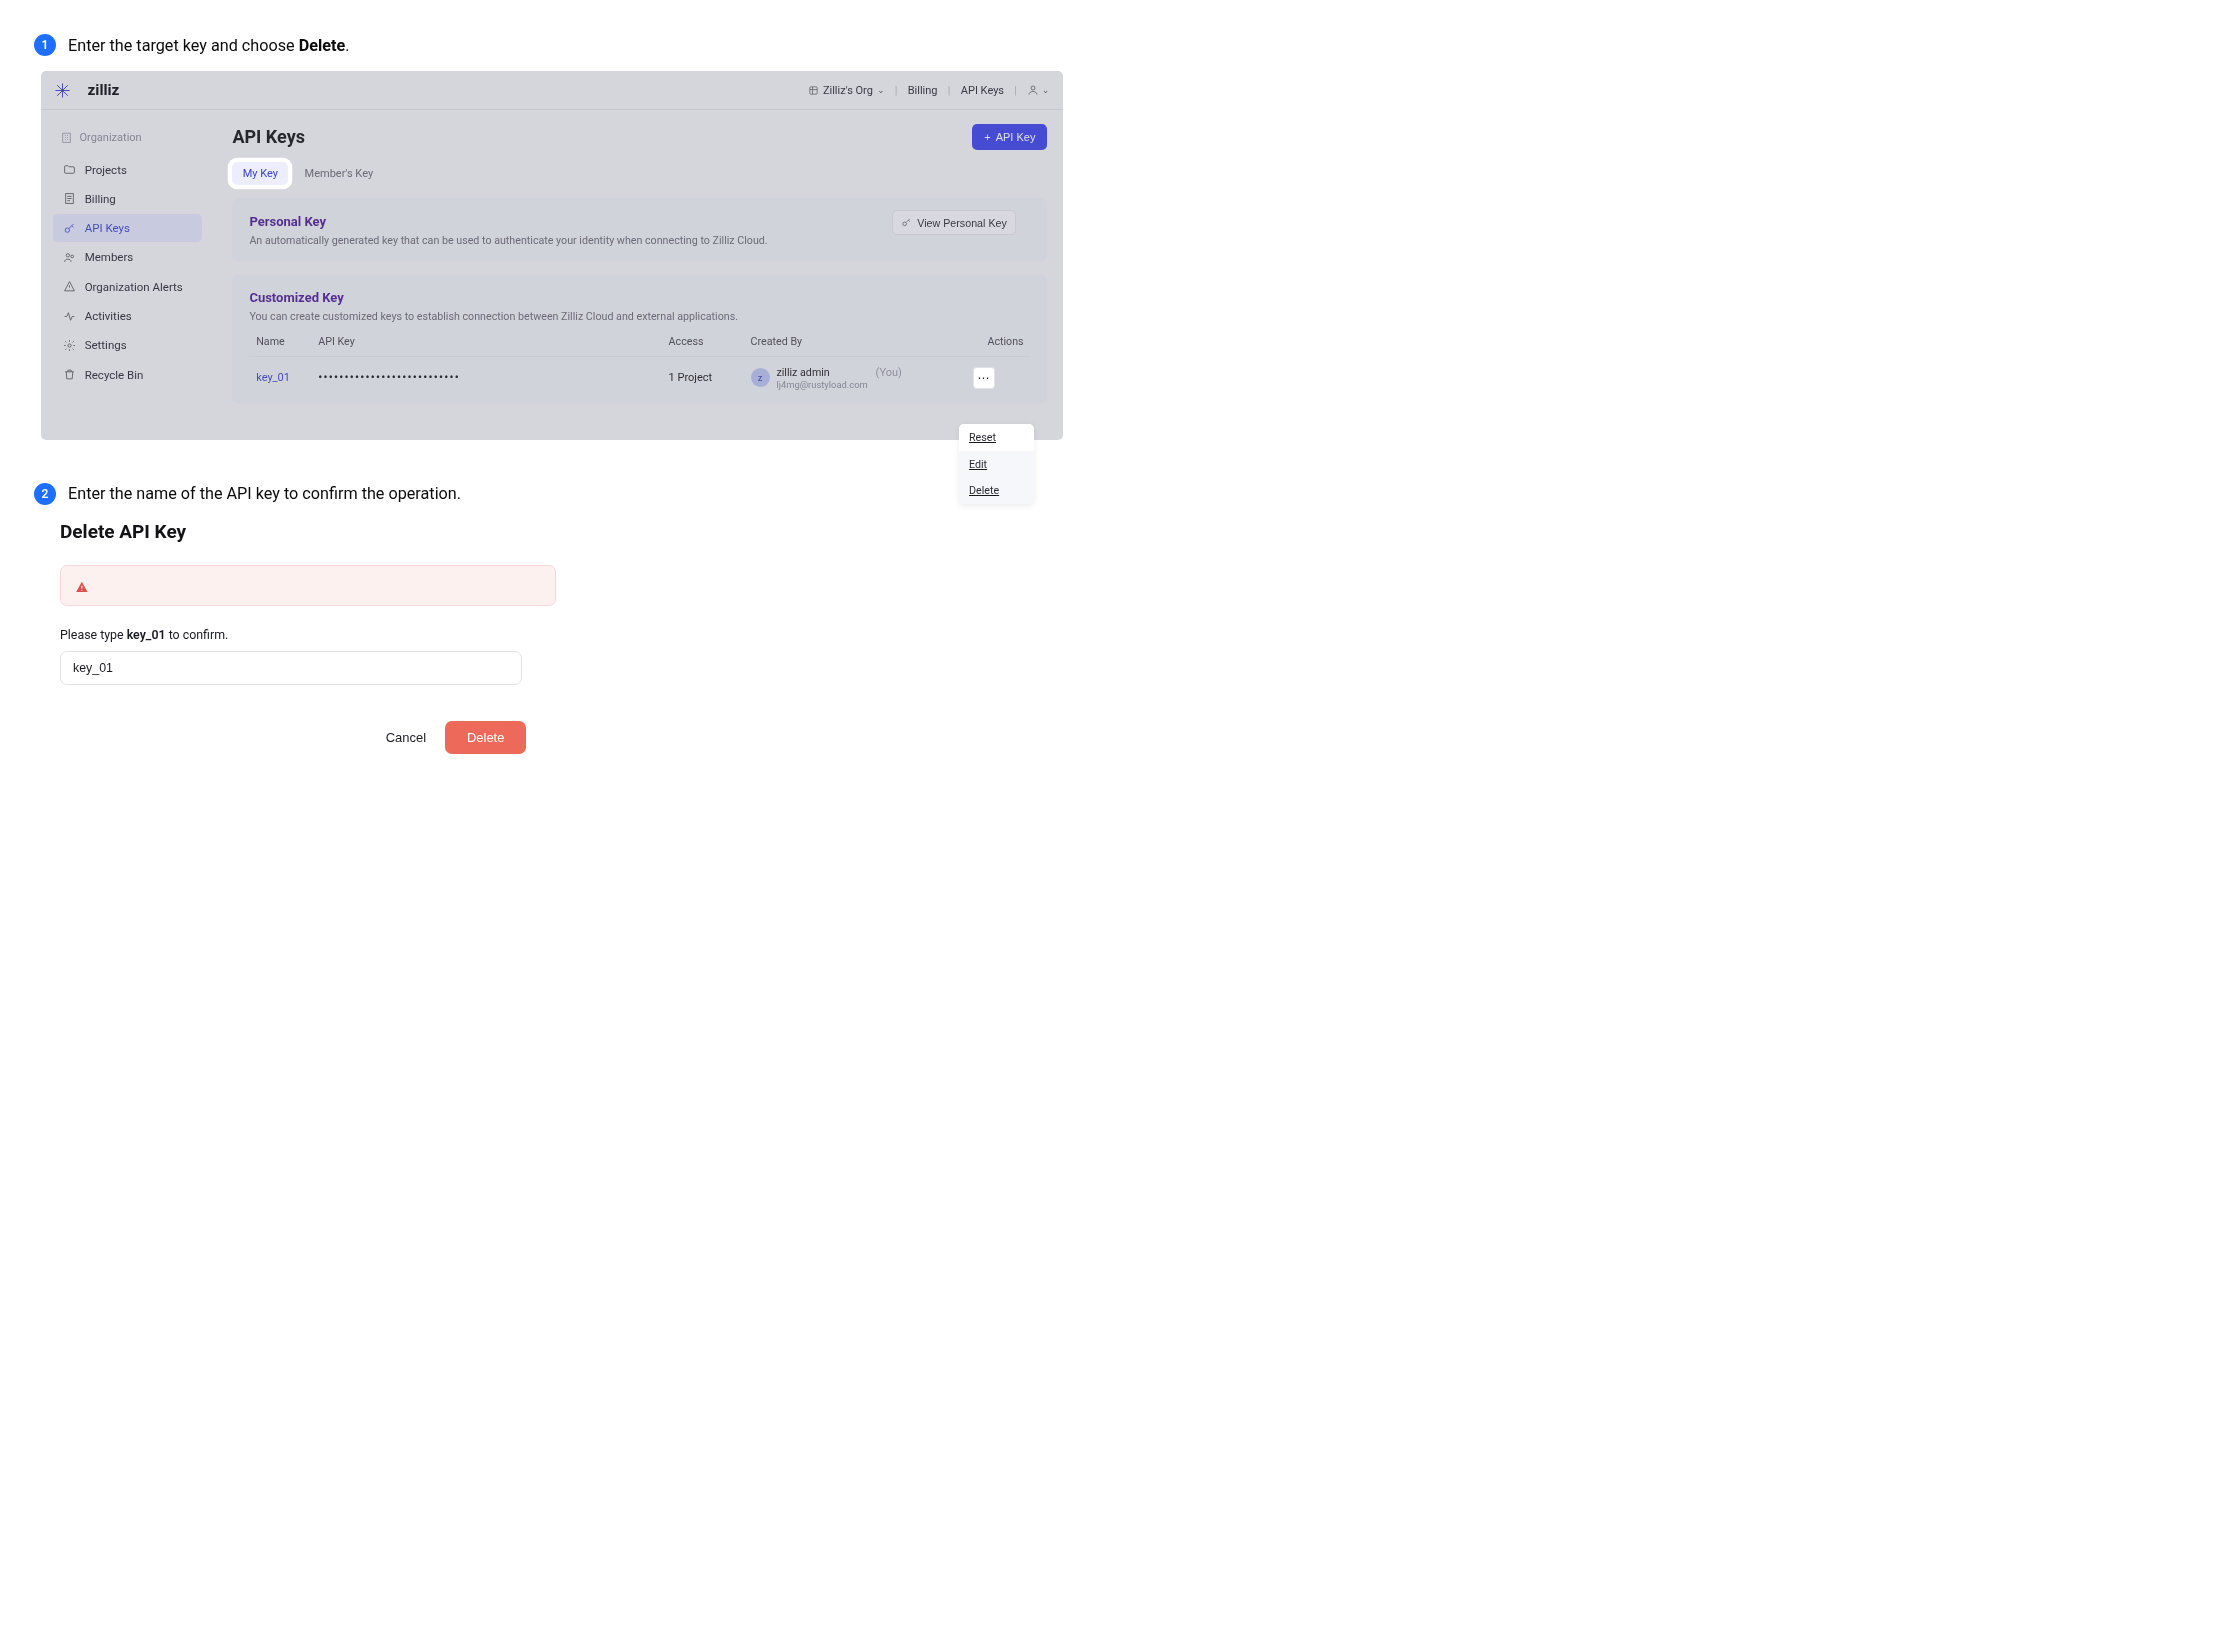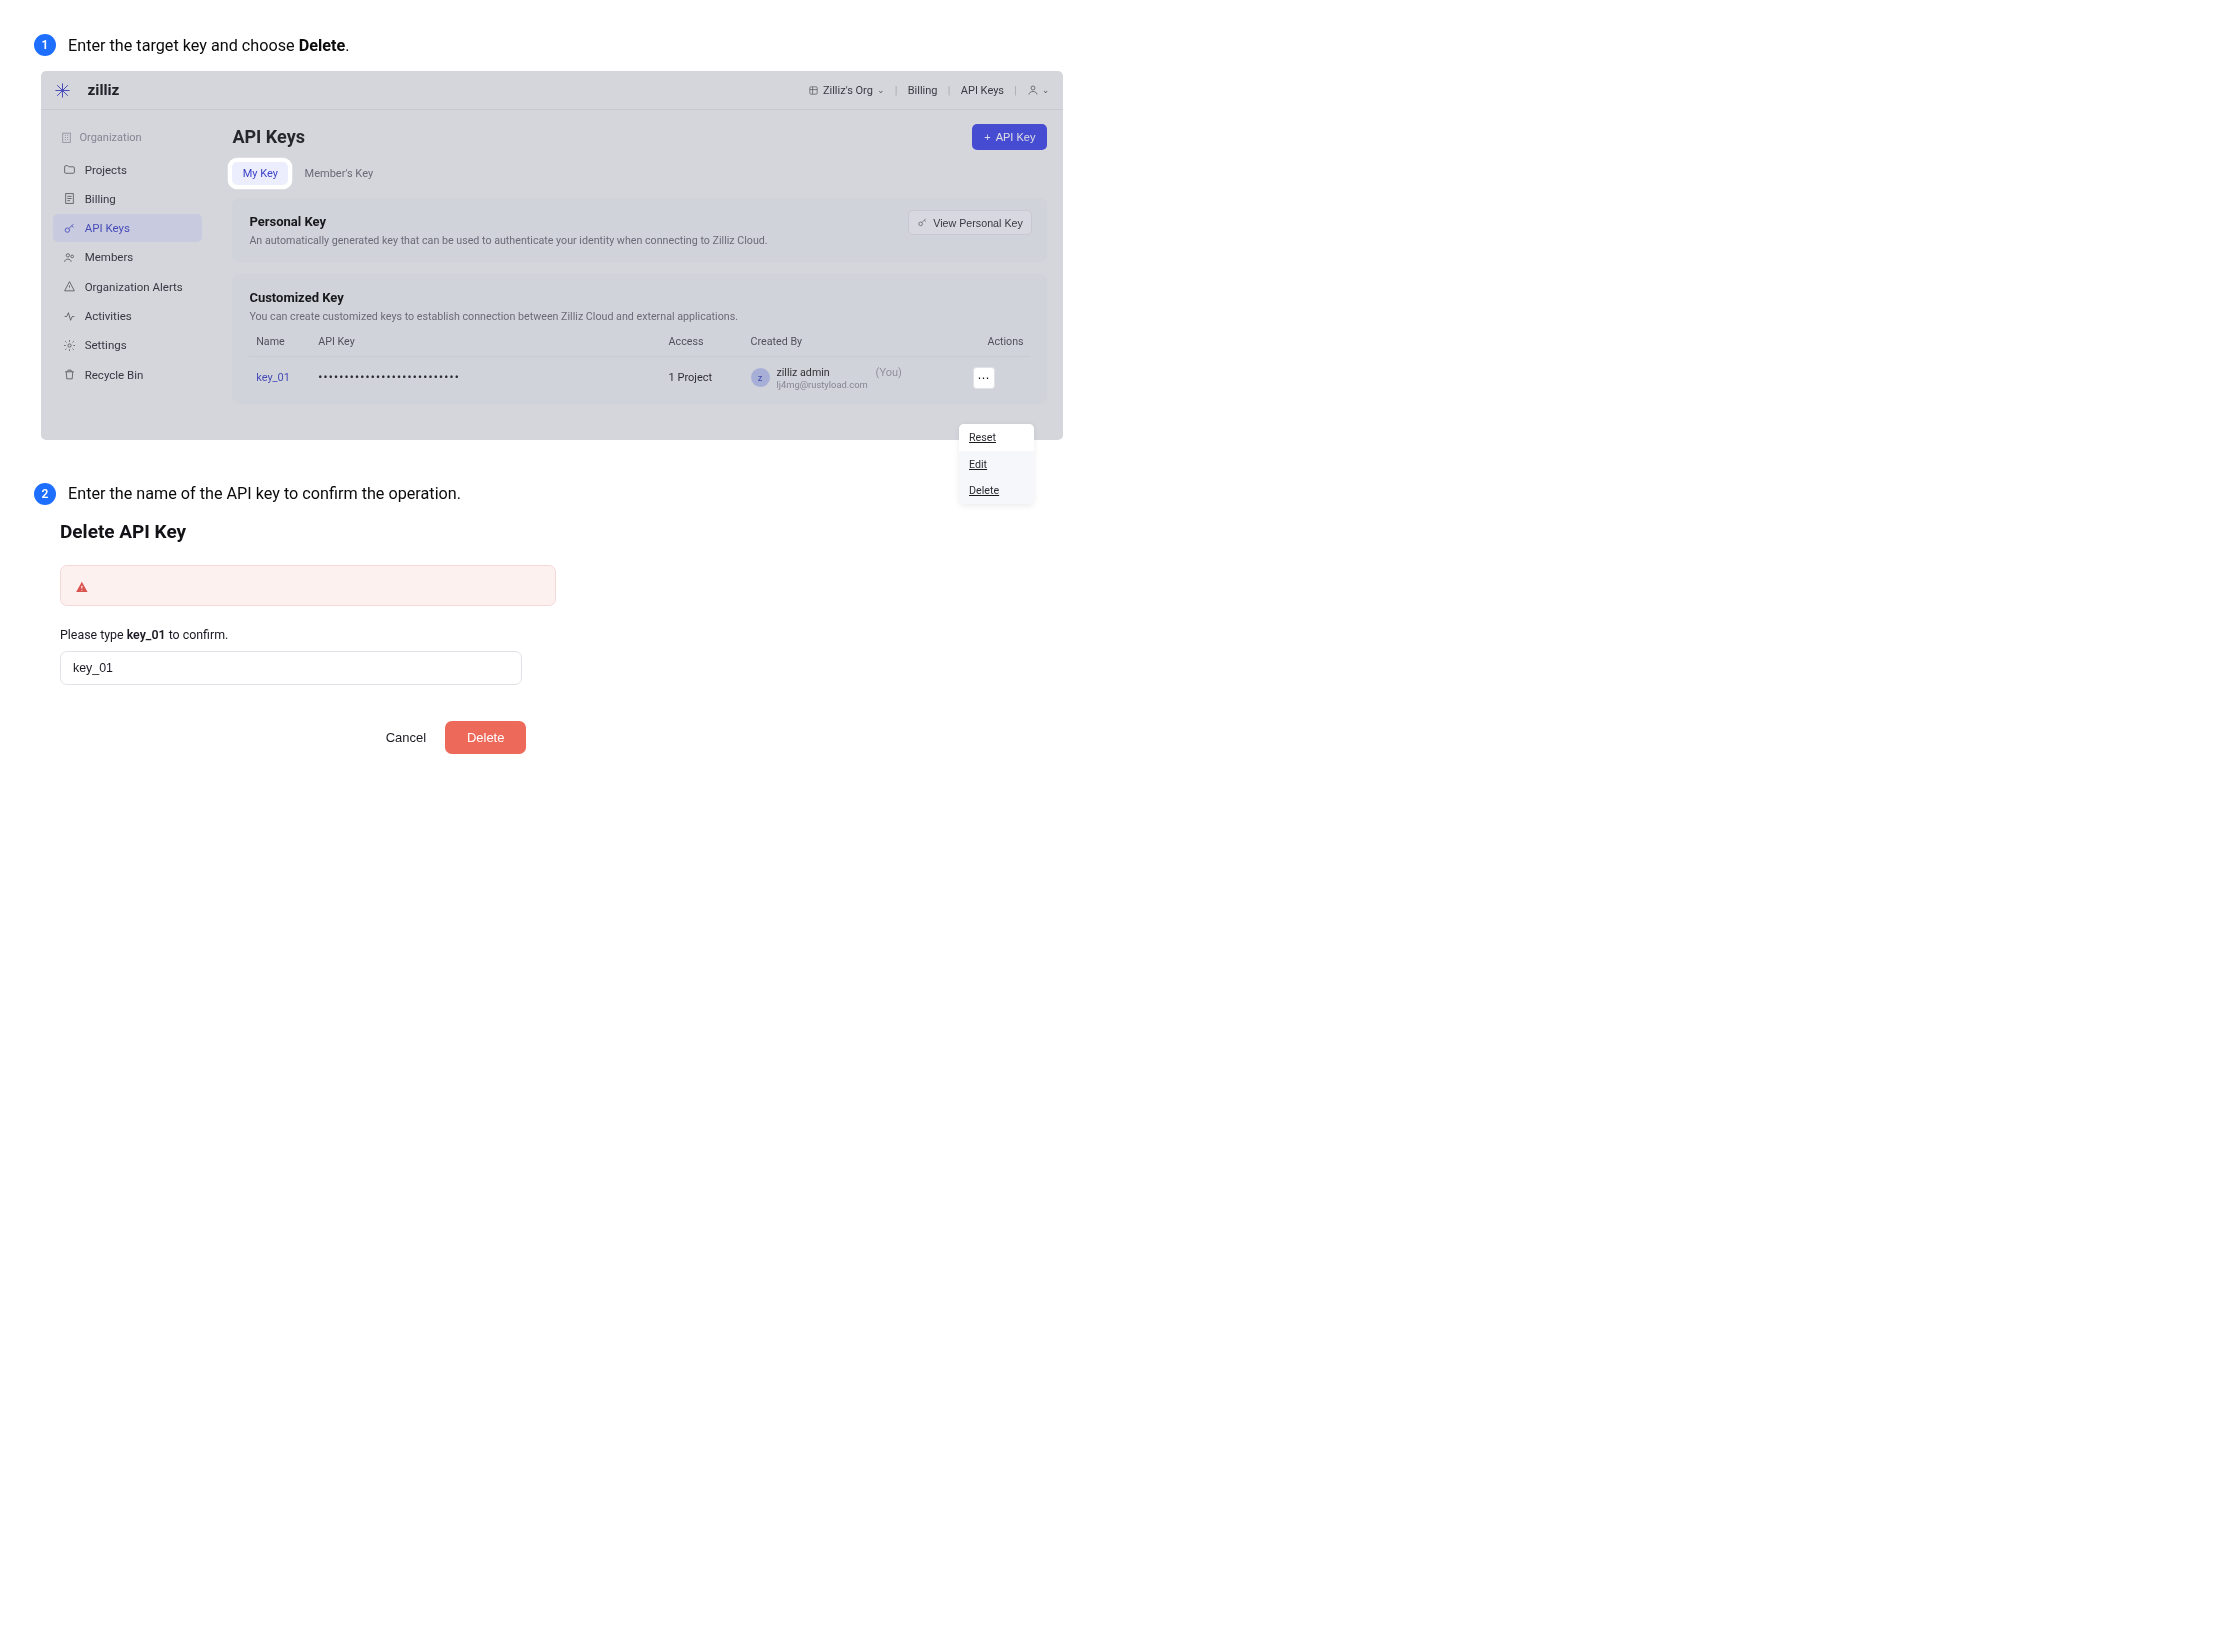--- a/index.html
+++ b/index.html
@@ -64,24 +64,24 @@
     display:flex; align-items:center; gap:5.1px;
   }
   .tabs { display:flex; gap:6px; padding: 5.1px 0 13.7px 0; }
   .tab { font-size:11px; padding:5.1px 10.3px; border-radius:5.1px; color:#6a6a76; cursor:pointer;}
   .tab.active { background:#eceefe; color:#3c43c8; position:relative; z-index:5; box-shadow: 0 0 0 4.3px #fff; }
 
   .card {
     background:#eef0f4; border-radius:6.8px; padding:15.4px 17px; margin-bottom:12px;
     position:relative;
   }
-  .card h3 { font-size:13px; font-weight:700; color:#000000; margin-bottom:5.1px;}
+  .card h3 { font-size:13px; font-weight:700; color:#4c1d95; margin-bottom:5.1px;}
   .card p.desc { font-size:10.7px; color:#6a6a76; }
   .btn-ghost {
-    position:absolute; top:12px; right:15px;
+    position:absolute; top:12px; right:31px;
     background:#f7f8fb; border:0.9px solid #e1e2e8; border-radius:5.1px;
     padding:5.1px 8.6px; font-size:10.7px; color:#2a2a33; cursor:pointer;
     display:flex; align-items:center; gap:5.1px;
   }
 
   .tbl-head { display:flex; padding: 12px 6.8px 8.6px 6.8px; font-size:10.7px; color:#4a4a55;}
   .col-name{width:62px;} .col-key{flex:1;} .col-access{width:82px;} .col-by{width:222px;} .col-act{width:51px; text-align:right;}
   .tbl-row { display:flex; align-items:center; padding: 8.6px 6.8px; font-size:11px; border-top:0.9px solid #e4e5ea;}
   .key-link{color:#3c43c8; cursor:pointer;}
   .dots{letter-spacing:1.3px; color:#1a1a22; font-weight:700;}

